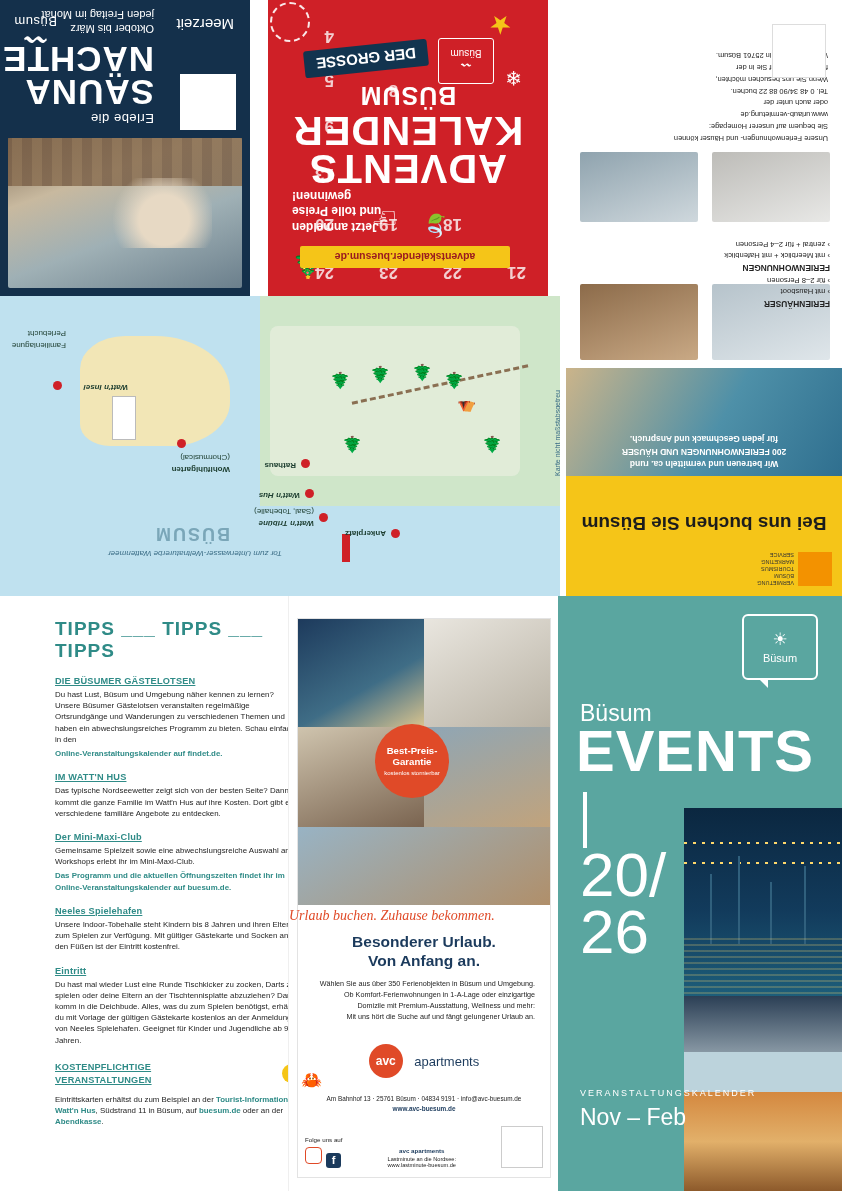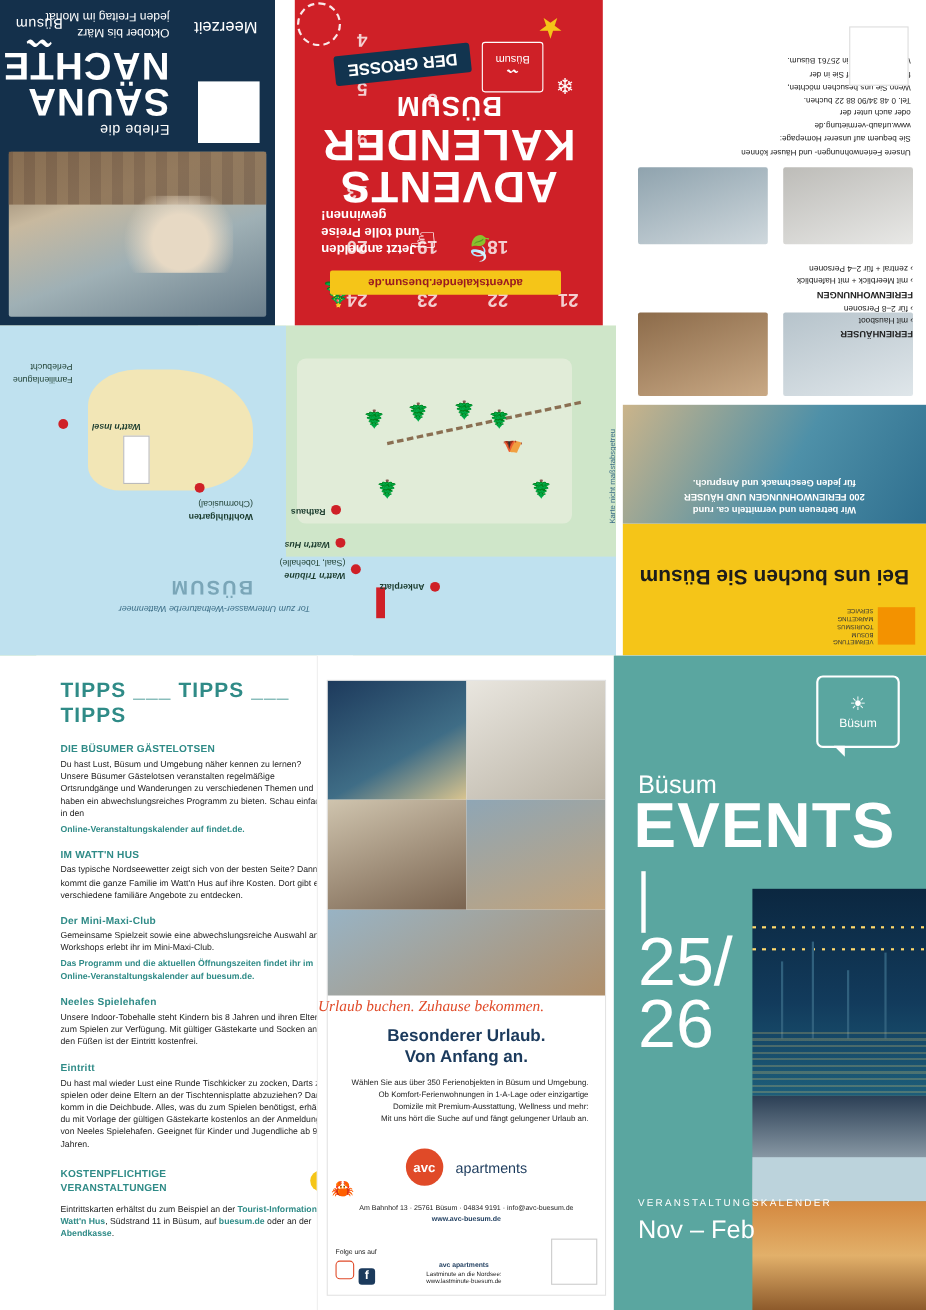--- a/index.html
+++ b/index.html
@@ -100,21 +100,21 @@
   #map .big{position:absolute;font-size:18px;color:#7aa6b8;font-weight:bold;letter-spacing:2px;}
   #map .slogan{position:absolute;font-size:8px;color:#3b6d86;font-style:italic;}
   #map .side{position:absolute;font-size:7px;color:#3b6d86;}
   #map .tree{position:absolute;color:#3f7d4e;font-size:16px;}
   #map .dash{position:absolute;left:30px;top:210px;width:180px;height:0;border-top:3px dashed #8a6f52;transform:rotate(-12deg);}
 
   
   #tipps{left:0;top:596px;width:288px;height:595px;background:#ffffff;margin-left:33px;}
   #tipps h1{margin:22px 0 0 22px;color:#2f8b87;font-size:19px;letter-spacing:1px;font-weight:bold;}
   #tipps .body{margin:14px 20px 0 22px;}
-  #tipps h3{color:#2f8b87;font-size:9.2px;margin:13px 0 3px 0;letter-spacing:.2px;}
+  #tipps h3{color:#2f8b87;font-size:9.2px;margin:13px 0 3px 0;letter-spacing:.2px;text-decoration:underline;}
   #tipps p{font-size:7.9px;line-height:1.42;color:#1d1d1d;margin:0 0 3px 0;}
   #tipps .tl{color:#2f8b87;font-weight:bold;}
   #tipps .kost{display:flex;align-items:flex-start;gap:6px;}
   #tipps .euro{width:19px;height:19px;border-radius:50%;background:#f5c518;color:#2f8b87;font-weight:bold;
     display:flex;align-items:center;justify-content:center;font-size:12px;flex:0 0 auto;margin-top:4px;}
 
   
   #avc{left:288px;top:596px;width:270px;height:595px;background:#ffffff;border-left:1px solid #efefef;}
   #avc .frame{position:absolute;left:8px;top:22px;width:254px;height:560px;border:1px solid #e3e3e3;box-sizing:border-box;}
   #avc .ph{position:absolute;}
@@ -368,20 +368,25 @@
   </div>
 
   <div class="panel" id="avc">
     <div class="frame"></div>
     <div class="ph" style="left:9px;top:23px;width:126px;height:108px;background:linear-gradient(150deg,#1d3a5c,#3f6d86 60%,#d9c48f);"></div>
     <div class="ph" style="left:135px;top:23px;width:126px;height:108px;background:linear-gradient(150deg,#e9e6df,#b9b2a4);"></div>
     <div class="ph" style="left:9px;top:131px;width:126px;height:100px;background:linear-gradient(160deg,#cfc4ae,#7a6450);"></div>
     <div class="ph" style="left:135px;top:131px;width:126px;height:100px;background:linear-gradient(160deg,#8fa6b5,#c1a37c);"></div>
     <div class="ph" style="left:9px;top:231px;width:252px;height:78px;background:linear-gradient(150deg,#98b3c4,#b08f6a);"></div>
 
+    <div class="badge">
+      <div class="b1" style="white-space:pre-line">Best-Preis-
+Garantie</div>
+      <div class="b2">kostenlos stornierbar</div>
+    </div>
 
     <div class="script">Urlaub buchen. Zuhause bekommen.</div>
     <div class="h2">
       <div>Besonderer Urlaub.</div>
       <div>Von Anfang an.</div>
     </div>
     <div class="copy" style="white-space:pre-line">Wählen Sie aus über 350 Ferienobjekten in Büsum und Umgebung.
 Ob Komfort-Ferienwohnungen in 1-A-Lage oder einzigartige
 Domizile mit Premium-Ausstattung, Wellness und mehr:
 Mit uns hört die Suche auf und fängt gelungener Urlaub an.</div>
@@ -416,21 +421,21 @@
 
   <div class="panel" id="events">
     <div class="speech">
       <div class="ic">☀︎</div>
       <div class="nm">Büsum</div>
     </div>
     <div class="city">Büsum</div>
     <div class="ev">EVENTS</div>
     <div class="bar"></div>
     <div class="yr">
-      <div>25/</div>
+      <div>20/</div>
       <div>26</div>
     </div>
     <div class="photo1">
       <div class="lightrow"></div>
         <div class="lightrow b"></div>
       <div class="mast" style="left:26px;"></div>
         <div class="mast" style="left:54px;height:88px;"></div>
       <div class="mast" style="left:86px;height:62px;"></div>
         <div class="mast" style="left:120px;height:78px;"></div>
       <div class="refl"></div>

